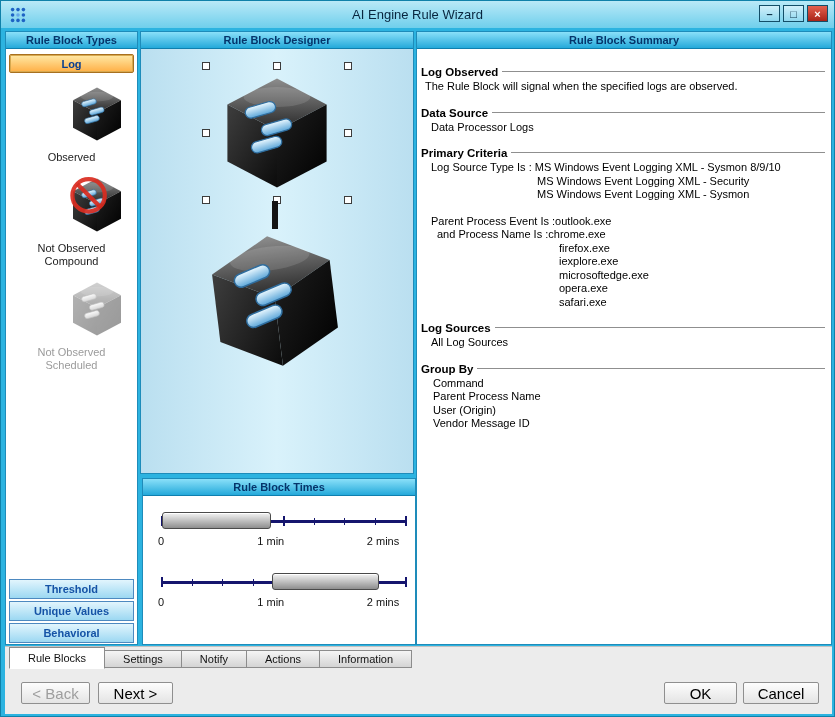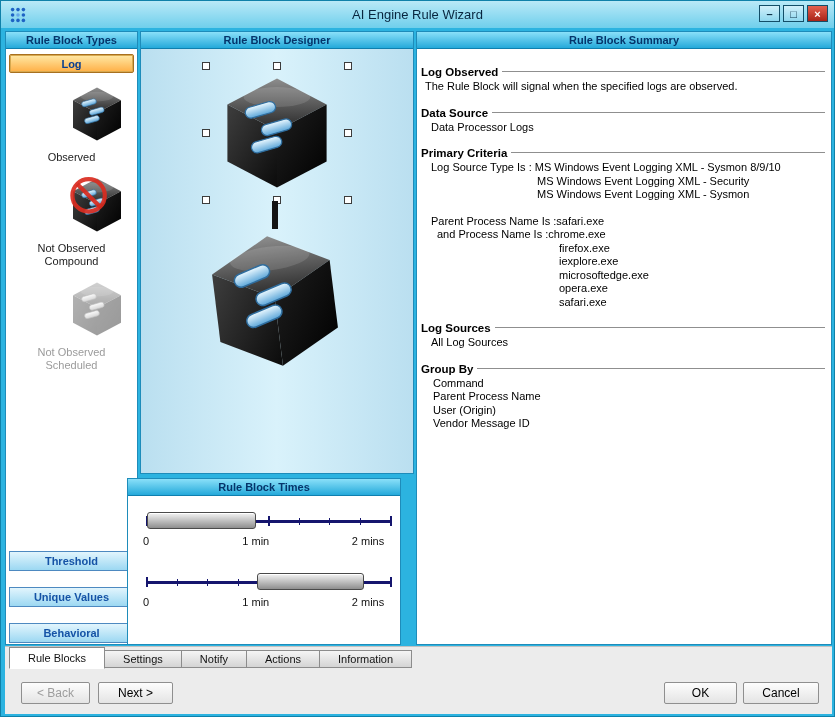--- a/index.html
+++ b/index.html
@@ -23,39 +23,39 @@
   
   .left-panel{position:absolute;left:4px;top:30px;width:133px;height:614px}
   .left-body{flex:1;display:flex;flex-direction:column;align-items:center;padding:5px 3px 1px;overflow:hidden;width:100%}
   .log-btn{width:100%;height:19px;background:linear-gradient(#ffe9a6,#ffaf45);border:1px solid #a8701f;border-radius:2px;
            color:#0a3f8f;font-weight:bold;font-size:11px;font-family:inherit;box-shadow:0 0 0 1px #d8a94f inset}
   .type-item{display:flex;flex-direction:column;align-items:flex-end;margin-top:11px}
   .type-icon{width:62px;height:60px}
   .type-label{font-size:11px;color:#1c1c1c;text-align:center;margin-top:7px;line-height:13px;width:112px}
   .type-item.disabled .type-label{color:#9b9b9b}
   .type-item.disabled .type-icon{filter:grayscale(1) opacity(.4)}
-  .cat-buttons{margin-top:auto;width:100%;display:flex;flex-direction:column;gap:16px}
+  .cat-buttons{margin-top:auto;width:100%;display:flex;flex-direction:column;gap:2px}
   .cat-btn{width:100%;height:20px;background:linear-gradient(#e2f5fd,#9cd8f2);border:1px solid #4d89c0;
            color:#1553a6;font-weight:bold;font-size:11px;font-family:inherit}
 
   
   .designer-panel{position:absolute;left:139px;top:30px;width:274px;height:443px}
   .designer-canvas{flex:1;position:relative;background:linear-gradient(90deg,#badff0,#d9f2fb 50%,#badff0)}
   .node1{position:absolute;left:64px;top:16px;width:144px;height:136px}
   .node1 .cube-svg{position:absolute;left:10px;top:6px;width:124px;height:124px}
   .handle{position:absolute;width:8px;height:8px;background:#fff;border:1px solid #3c3c3c}
   .h-tl{left:-3px;top:-3px}.h-tm{left:calc(50% - 4px);top:-3px}.h-tr{right:-3px;top:-3px}
   .h-ml{left:-3px;top:calc(50% - 4px)}.h-mr{right:-3px;top:calc(50% - 4px)}
   .h-bl{left:-3px;bottom:-3px}.h-bm{left:calc(50% - 4px);bottom:-3px}.h-br{right:-3px;bottom:-3px}
   .connector{position:absolute;left:131px;top:152px;width:6px;height:28px;background:#141414}
   .node2{position:absolute;left:58px;top:178px;width:152px;height:148px}
   .node2 .cube-svg{width:100%;height:100%;transform:rotate(-7deg)}
 
   
-  .times-panel{position:absolute;left:126px;top:477px;width:274px;height:167px}
+  .times-panel{position:absolute;left:141px;top:477px;width:274px;height:167px}
   .times-body{flex:1;padding:14px 10px 0 18px;background:#fff}
   .slider-group{margin-bottom:20px}
   .track{position:relative;height:22px}
   .track-line{position:absolute;left:0;right:0;top:10px;height:3px;background:#15156e}
   .tick{position:absolute;top:6px;width:2px;height:10px;background:#15156e}
   .tick.minor{top:8px;height:7px;width:1px}
   .thumb{position:absolute;top:2px;height:17px;border:1px solid #4a4a4a;border-radius:3px;
          background:linear-gradient(#f4f4f4,#8e8e8e);box-shadow:inset 0 1px 0 #fff}
   .slider-labels{position:relative;height:16px;font-size:11px;color:#111;margin-top:3px}
   .slider-label{position:absolute;top:0;transform:translateX(-50%);white-space:nowrap}
@@ -68,21 +68,21 @@
   .sum-title{font-weight:bold;font-size:11.5px;white-space:nowrap}
   .rule-line{flex:1;height:2px;margin-left:4px;border-top:1px solid #8f8f8f;border-bottom:1px solid #fff}
   .sum-line{line-height:13.5px;white-space:nowrap}
 
   
   .bottom-strip{position:absolute;left:4px;top:645px;width:827px;height:68px;background:#ececec;border-top:1px solid #c2c2c2}
   .tab-strip{position:absolute;left:4px;top:0;display:flex;align-items:flex-start;height:22px}
   .tab{background:linear-gradient(#f5f5f5,#d4d4d4);border:1px solid #8c8c8c;padding:0 18px;height:18px;line-height:16px;
        font-size:11px;color:#111;margin-right:-1px;margin-top:3px;cursor:default}
   .tab.active{background:#fff;height:22px;line-height:20px;margin-top:0;position:relative;z-index:2;border-bottom-color:#fff}
-  .btn{position:absolute;height:22px;font-size:12px;font-family:inherit;color:#000;
+  .btn{position:absolute;height:22px;font-size:15px;font-family:inherit;color:#000;
        background:linear-gradient(#fdfdfd,#e4e4e4);border:1px solid #8f8f8f;border-radius:2px}
   .btn.disabled{color:#9d9d9d}
   .btn-back{left:16px;top:35px;width:69px}
   .btn-next{left:93px;top:35px;width:75px}
   .btn-ok{right:95px;top:35px;width:73px}
   .btn-cancel{right:13px;top:35px;width:76px}
 </style>
 </head>
 <body>
 
@@ -270,21 +270,21 @@
         <div class="sum-section">
           <div class="sum-title-row">
             <span class="sum-title">Primary Criteria</span>
             <span class="rule-line"></span>
           </div>
           <div class="sum-line" style="padding-left: 10px;">Log Source Type Is : MS Windows Event Logging XML - Sysmon 8/9/10</div>
           <div class="sum-line" style="padding-left: 116px;">MS Windows Event Logging XML - Security</div>
           <div class="sum-line" style="padding-left: 116px;">MS Windows Event Logging XML - Sysmon</div>
         </div>
         <div class="sum-section">
-          <div class="sum-line" style="padding-left: 10px;">Parent Process Name Is :safari.exe</div>
+          <div class="sum-line" style="padding-left: 10px;">Parent Process Event Is :outlook.exe</div>
           <div class="sum-line" style="padding-left: 16px;">and Process Name Is :chrome.exe</div>
           <div class="sum-line" style="padding-left: 138px;">firefox.exe</div>
           <div class="sum-line" style="padding-left: 138px;">iexplore.exe</div>
           <div class="sum-line" style="padding-left: 138px;">microsoftedge.exe</div>
           <div class="sum-line" style="padding-left: 138px;">opera.exe</div>
           <div class="sum-line" style="padding-left: 138px;">safari.exe</div>
         </div>
         <div class="sum-section">
           <div class="sum-title-row">
             <span class="sum-title">Log Sources</span>

